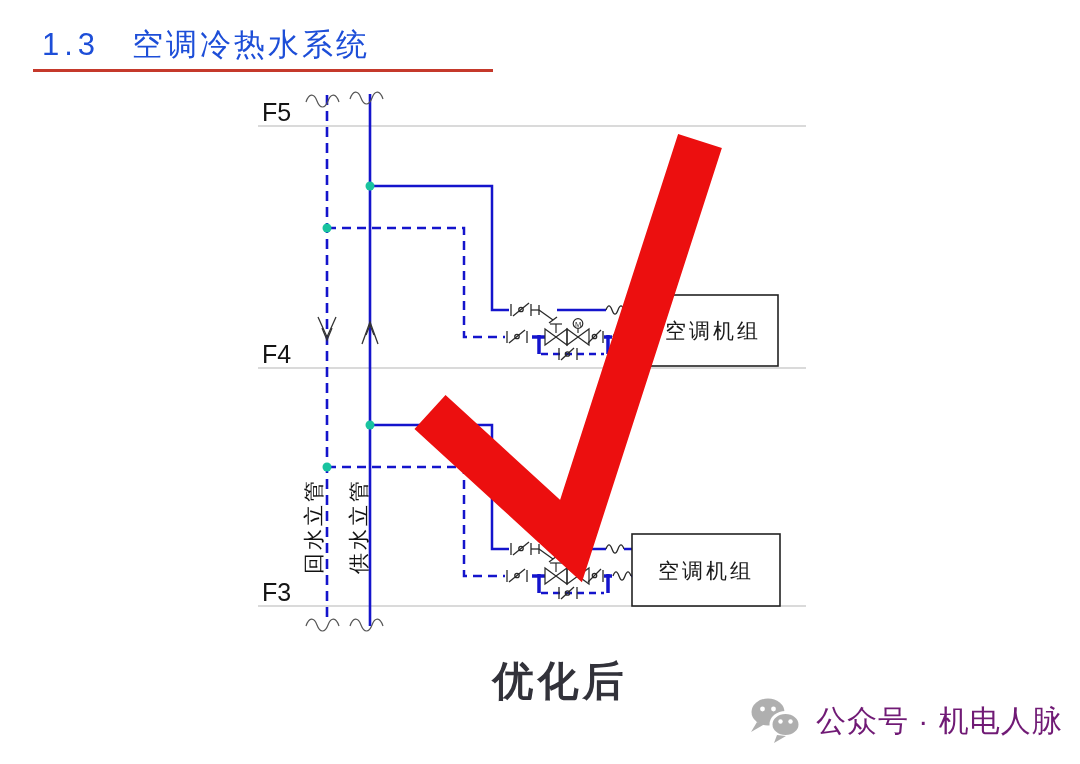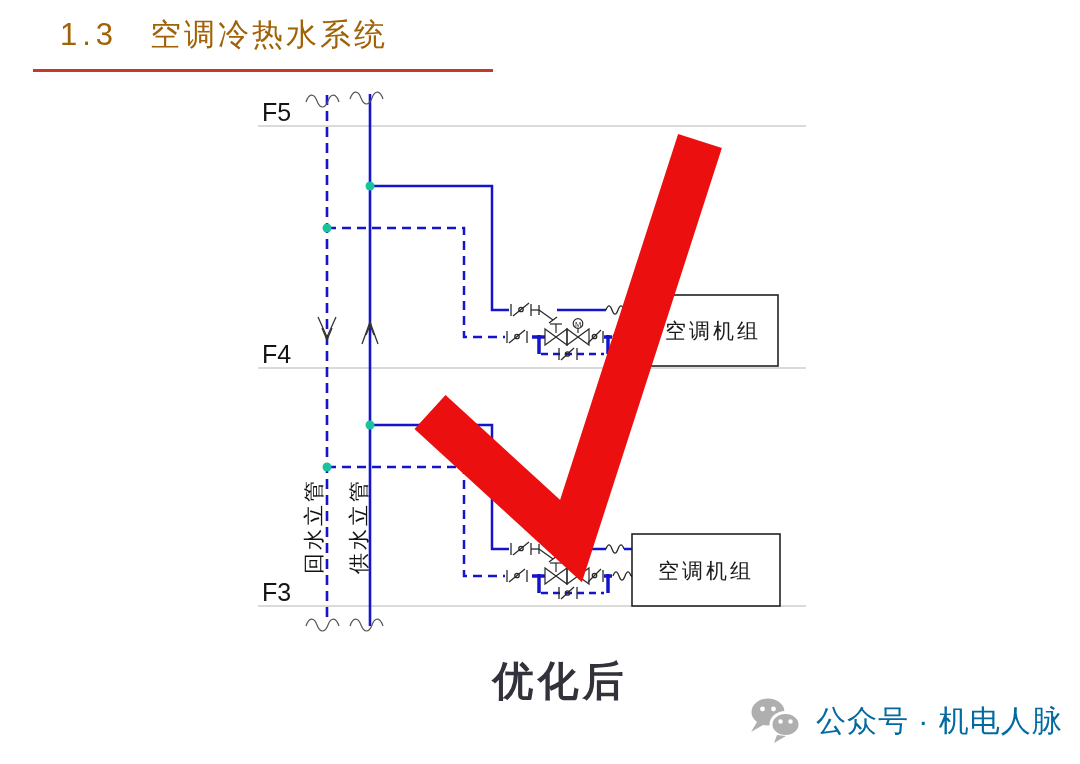--- a/index.html
+++ b/index.html
@@ -1,33 +1,33 @@
 <!DOCTYPE html>
 <html><head>
 <meta charset="utf-8">
 <style>
   html,body{margin:0;padding:0;background:#fff;}
   .slide{
     position:relative;width:1080px;height:764px;background:#ffffff;overflow:hidden;
     font-family:"Liberation Sans", sans-serif;
   }
   
-  .title{position:absolute;left:42px;top:14px;color:#a16207;font-size:31px;
-         font-weight:500;white-space:nowrap;margin-left:18px;}
+  .title{position:absolute;left:42px;top:24px;color:#1d4ed8;font-size:31px;
+         font-weight:500;white-space:nowrap;}
   .title .num{letter-spacing:5px;margin-right:32px;}
   .title .txt{letter-spacing:3px;}
   .title-underline{position:absolute;left:33px;top:69px;width:460px;height:2.5px;
          background:#C5392B;}
   
   .caption{position:absolute;left:0;top:654px;width:1100px;text-align:center;
          transform:translateX(10px);
          font-size:41px;font-weight:700;color:#32323A;letter-spacing:4px;}
   
   .watermark{position:absolute;left:744px;top:695px;display:flex;align-items:center;
-         color:#0369a1;font-size:30px;letter-spacing:1px;white-space:nowrap;}
+         color:#701a75;font-size:30px;letter-spacing:1px;white-space:nowrap;}
   .watermark svg{margin-right:10px;}
   svg text{font-family:"Liberation Sans", sans-serif;}
   text.cjk{font-family:"Liberation Serif", serif;}
 </style>
 </head>
 <body>
 
 <div class="slide">
 
   <div class="title">

